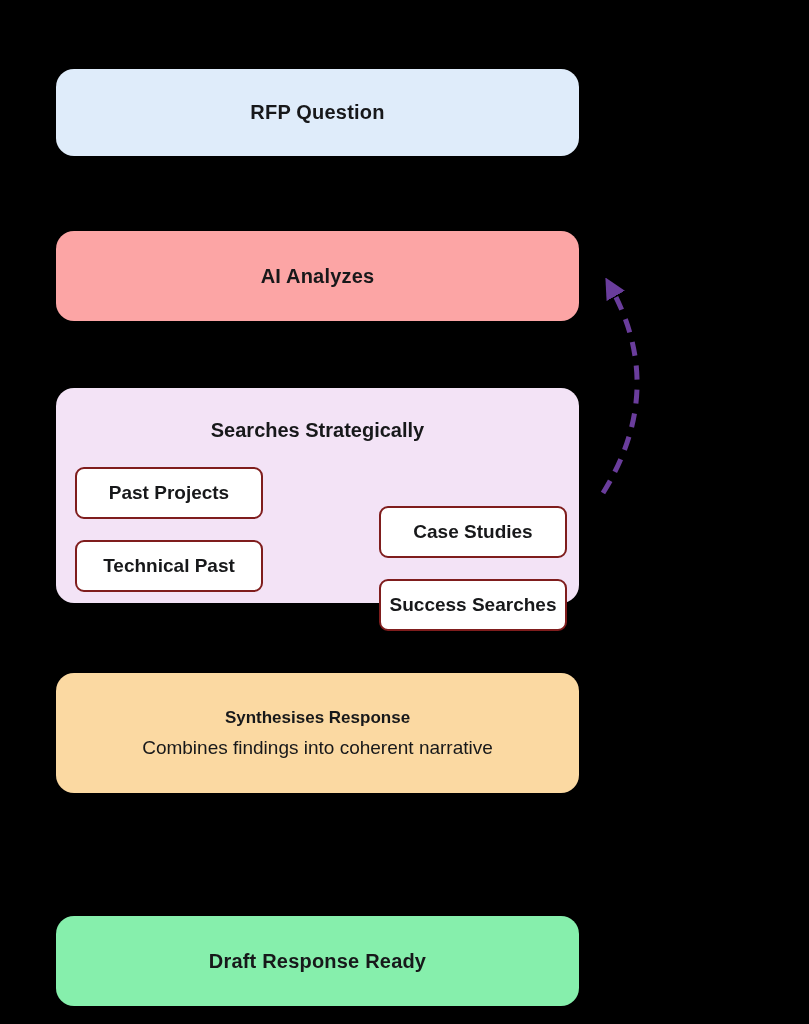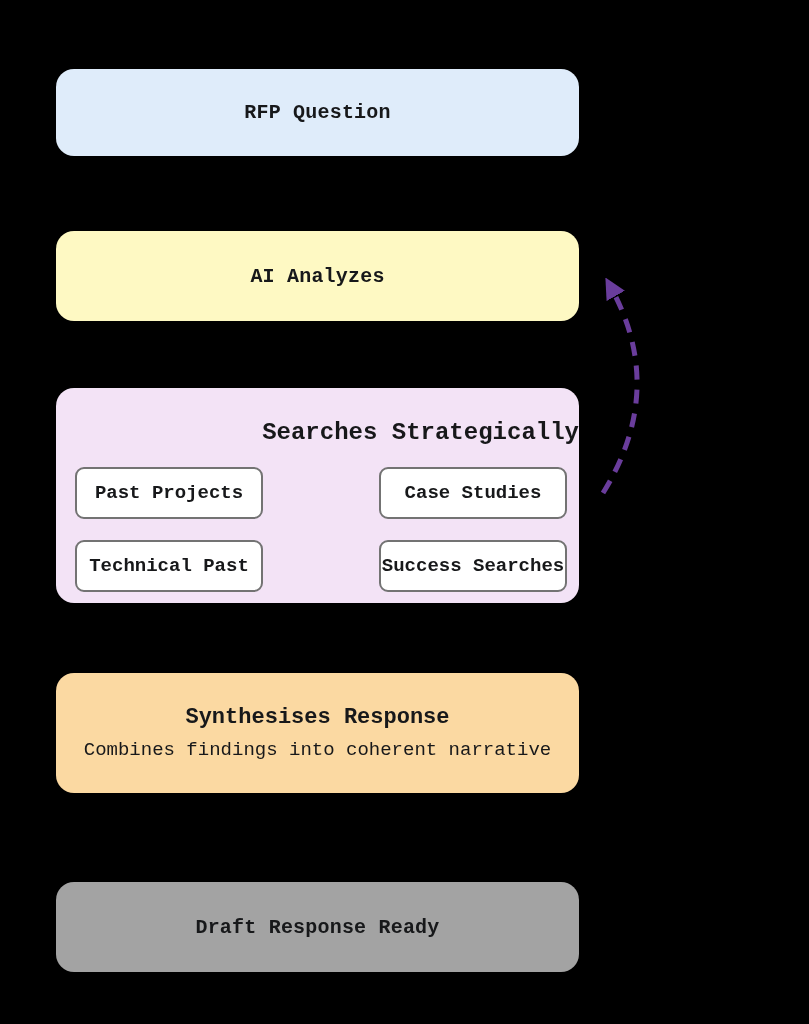--- a/index.html
+++ b/index.html
@@ -6,71 +6,71 @@
     margin: 0;
     padding: 0;
     background: #000000;
   }
   .canvas {
     position: relative;
     width: 648px;
     height: 1024px;
     background: #000000;
     overflow: hidden;
-    font-family: Liberation Mono, monospace;
+    font-family: Liberation Sans, sans-serif;
     color: #17181a;
   }
   .node {
     position: absolute;
     left: 56px;
     width: 523px;
     border-radius: 18px;
     display: flex;
     align-items: center;
     justify-content: center;
     box-sizing: border-box;
   }
   .node-label {
     font-size: 20px;
     font-weight: 700;
     letter-spacing: 0.2px;
   }
   .node-rfp      { top: 69px;  height: 87px;  background: #dfecfa; }
-  .node-analyze  { top: 231px; height: 90px;  background: #fef9c3; }
+  .node-analyze  { top: 231px; height: 90px;  background: #fca5a5; }
   .node-search   { top: 388px; height: 215px; background: #f3e3f6; display: block; }
   .node-synth    { top: 673px; height: 120px; background: #fbd9a2; flex-direction: column; gap: 9px; }
-  .node-draft    { top: 882px; height: 90px;  background: #a3a3a3; text-align: center; }
+  .node-draft    { top: 916px; height: 90px;  background: #86efac; text-align: center; }
 
   .search-title {
     margin-top: 31px;
-    text-align: right;
-    font-size: 24px;
+    text-align: center;
+    font-size: 20px;
     font-weight: 700;
   }
   .subnode {
     position: absolute;
     width: 188px;
     height: 52px;
     background: #ffffff;
-    border: 2px solid #737373;
+    border: 2px solid #7f1d1d;
     border-radius: 9px;
     display: flex;
     align-items: center;
     justify-content: center;
     font-size: 19px;
     font-weight: 700;
     box-sizing: border-box;
   }
   .subnode.r1 { top: 79px; }
   .subnode.r2 { top: 152px; }
   .subnode.c1 { left: 19px; }
-  .subnode.c2 { left: 323px; }
+  .subnode.c2 { left: 323px; margin-top: 39px; }
 
   .synth-title {
-    font-size: 22px;
+    font-size: 17px;
     font-weight: 700;
   }
   .synth-subtitle {
     font-size: 19px;
     font-weight: 400;
     text-align: center;
   }
   .arrow-overlay {
     position: absolute;
     top: 0;

